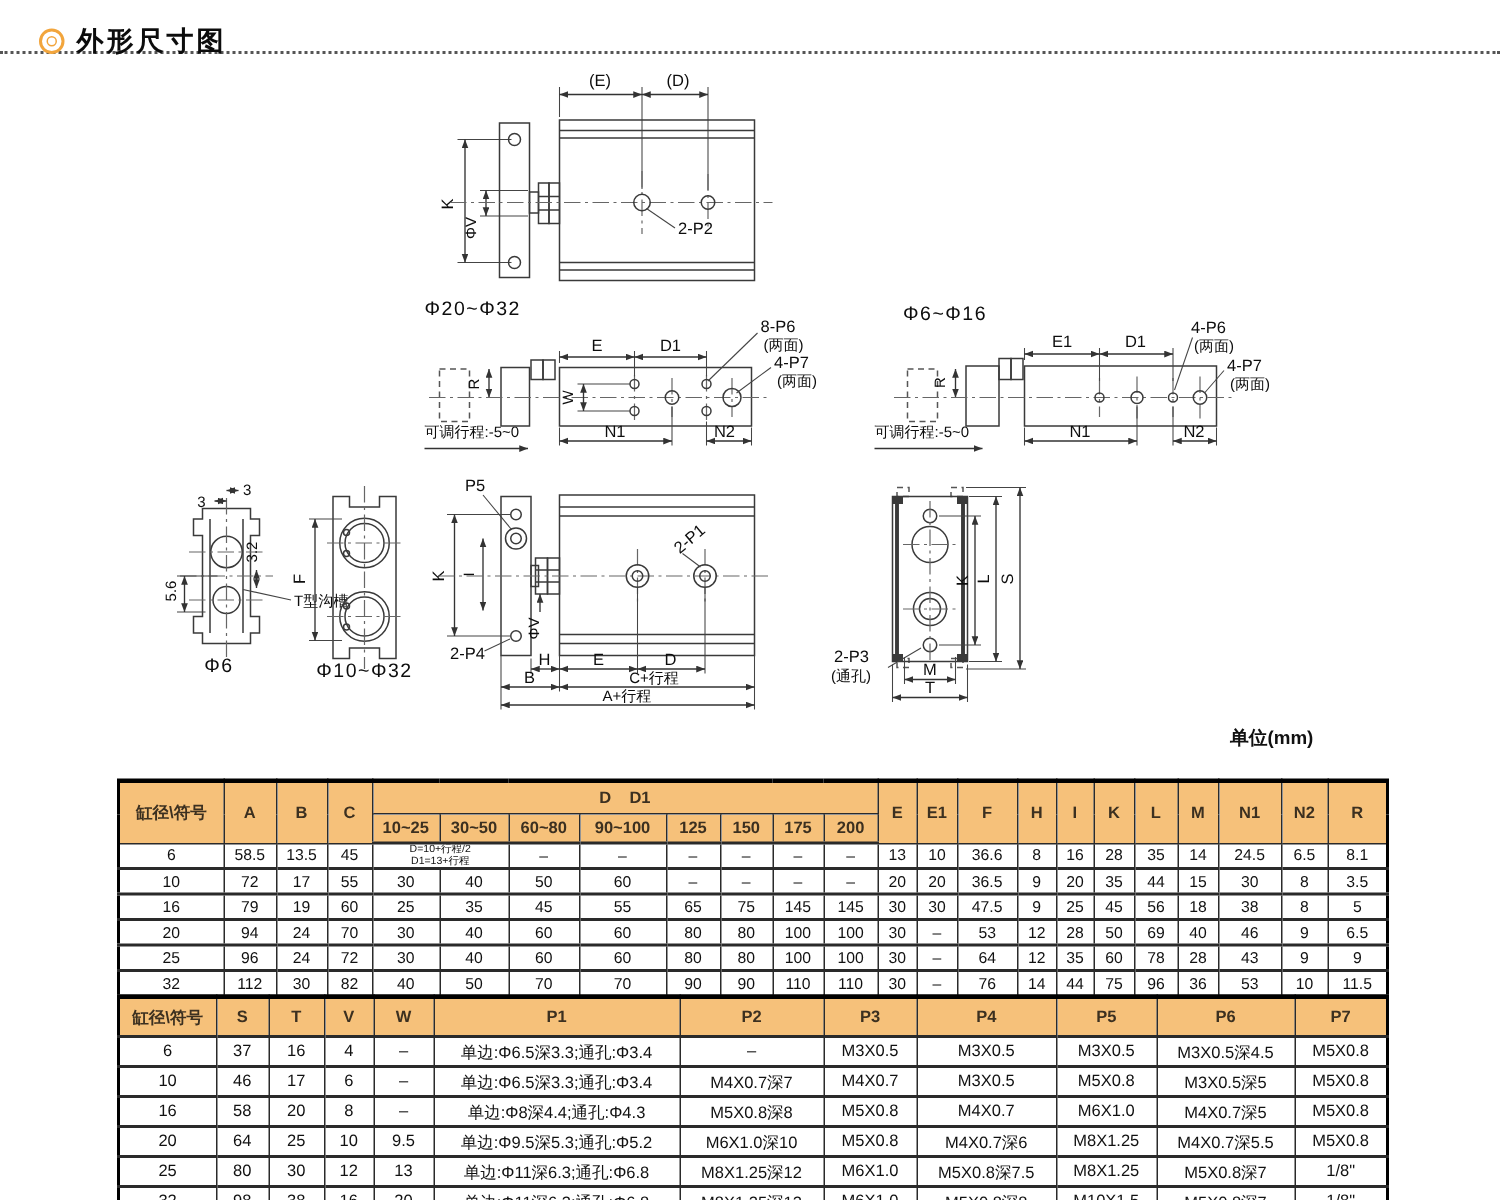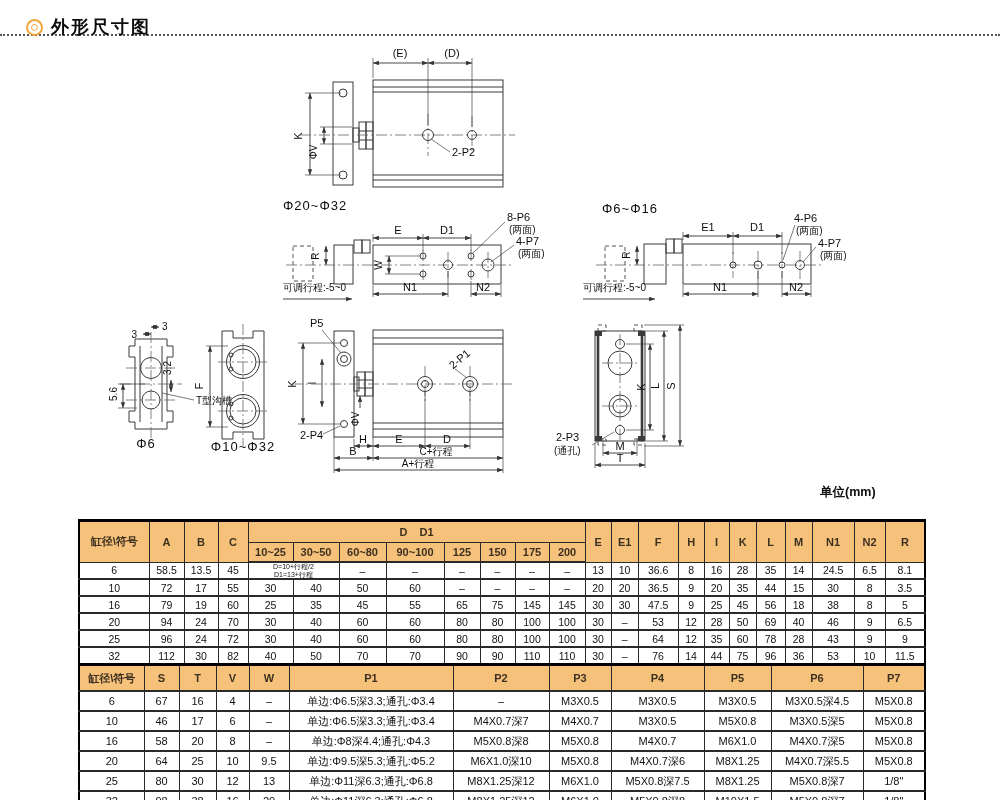--- a/index.html
+++ b/index.html
@@ -521,21 +521,21 @@
         <th>P3</th>
         <th>P4</th>
         <th>P5</th>
         <th>P6</th>
         <th>P7</th>
       </tr>
     </thead>
     <tbody>
         <tr>
           <td>6</td>
-          <td>67</td>
+          <td>37</td>
           <td>16</td>
           <td>4</td>
           <td>–</td>
           <td>单边:Φ6.5深3.3;通孔:Φ3.4</td>
           <td>–</td>
           <td>M3X0.5</td>
           <td>M3X0.5</td>
           <td>M3X0.5</td>
           <td>M3X0.5深4.5</td>
           <td>M5X0.8</td>

